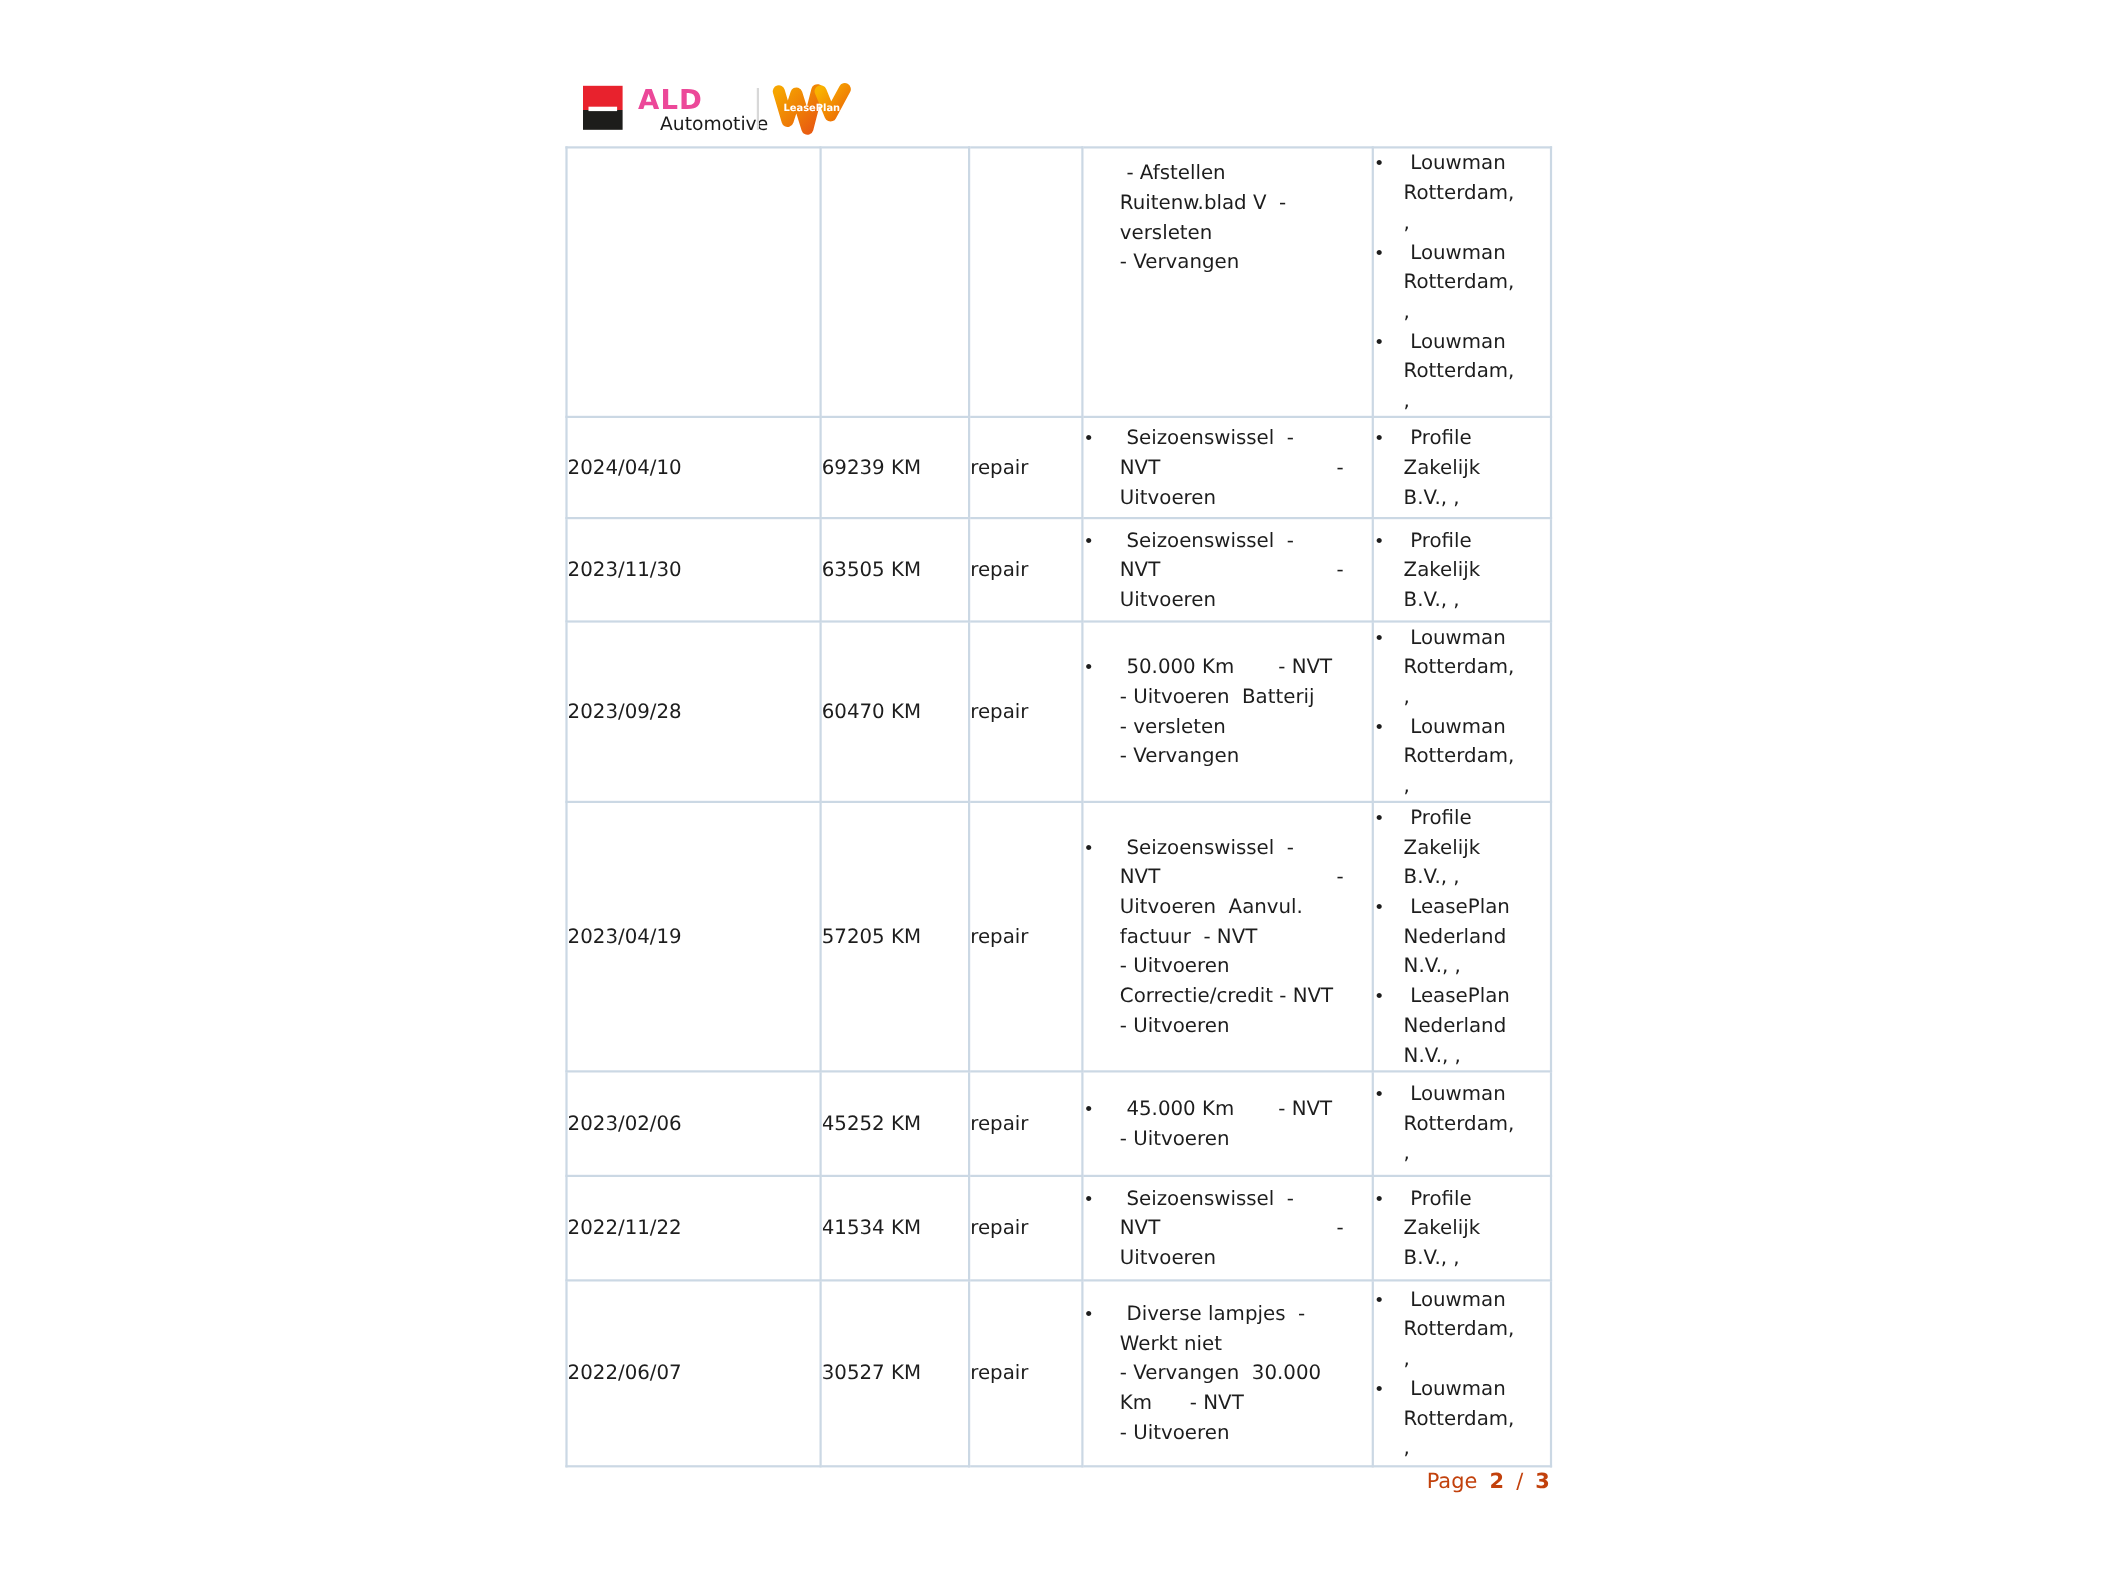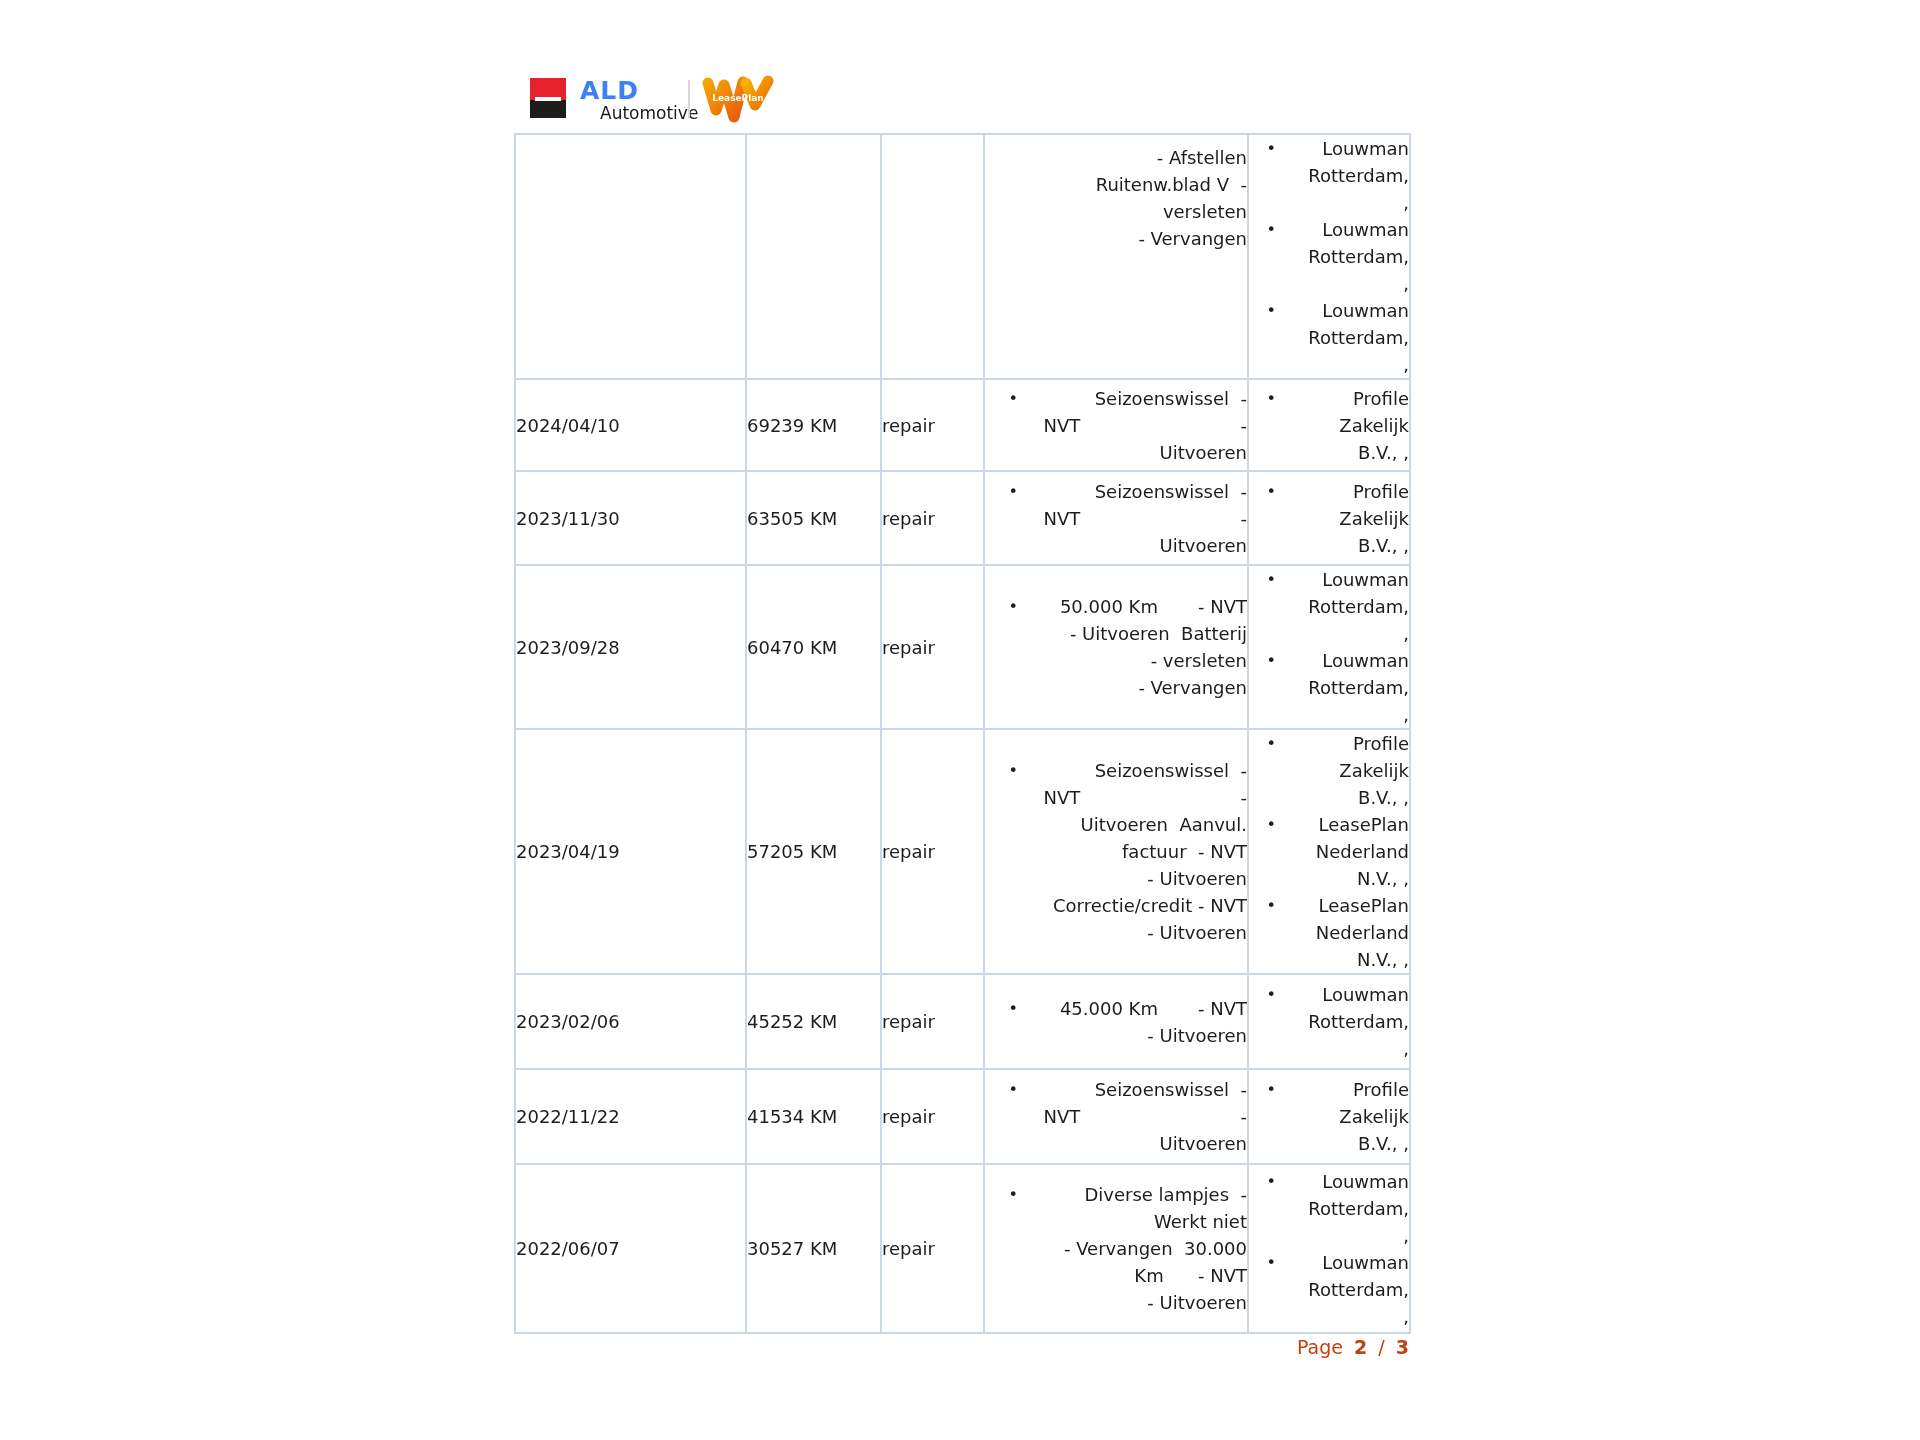--- a/index.html
+++ b/index.html
@@ -12,21 +12,21 @@
     position: relative;
   }
 
   
   .brand { position: absolute; left: 530px; top: 76px; height: 48px; display: flex; align-items: flex-start; }
   .ald-box { position: relative; width: 36px; height: 40px; margin-top: 2px; }
   .ald-box .red   { position: absolute; left: 0; top: 0; width: 36px; height: 22px; background: #e8222d; }
   .ald-box .black { position: absolute; left: 0; top: 22px; width: 36px; height: 18px; background: #1d1d1b; }
   .ald-box .bar   { position: absolute; left: 5px; right: 5px; top: 19px; height: 4px; background: #ffffff; }
   .ald-text { margin-left: 14px; }
-  .ald-name { font-size: 25px; font-weight: bold; letter-spacing: 1px; line-height: 25px; margin-top: 2px; color: #3b82f6; }
+  .ald-name { font-size: 25px; font-weight: bold; letter-spacing: 1px; line-height: 25px; margin-top: 2px; color: #ec4899; }
   .ald-sub  { font-size: 17px; line-height: 18px; margin-top: 1px; color: #1a1a1a; margin-left: 20px; }
   .brand-divider { position: absolute; left: 688px; top: 80px; width: 2px; height: 38px; background: #d8d8d8; }
   .lp-logo { position: absolute; left: 700px; top: 74px; }
 
   
   table.history {
     position: absolute; left: 514px; top: 133px;
     border-collapse: collapse; table-layout: fixed;
     font-size: 18px; line-height: 27px; color: #1d1d1d;
   }
@@ -37,21 +37,21 @@
   tr.r1 { height: 238px; } tr.r2 { height: 92px; }  tr.r3 { height: 94px; }
   tr.r4 { height: 163px; } tr.r5 { height: 235px; } tr.r6 { height: 95px; }
   tr.r7 { height: 95px; }  tr.r8 { height: 169px; }
 
   td.c-date, td.c-km, td.c-type { padding-left: 13px; border-radius: 14px; }
   td.c-desc { padding: 6px 2px 6px 14px; }
   td.c-comp { vertical-align: top; padding: 6px 2px 6px 11px; }
   tr.r1 td { vertical-align: top; }
   tr.r1 td.c-desc { padding-top: 9px; }
 
-  .item { display: flex; align-items: flex-start; text-align: right; }
+  .item { display: flex; align-items: flex-start; }
   .item .bul { flex: 0 0 33px; font-size: 16px; line-height: 27px; }
   td.c-comp .item .bul { flex: 0 0 27px; }
   .item p.txt {
     flex: 1; margin: 0;
     white-space: pre-wrap;
     text-indent: 6px;
     line-height: 27px;
   }
 
   

